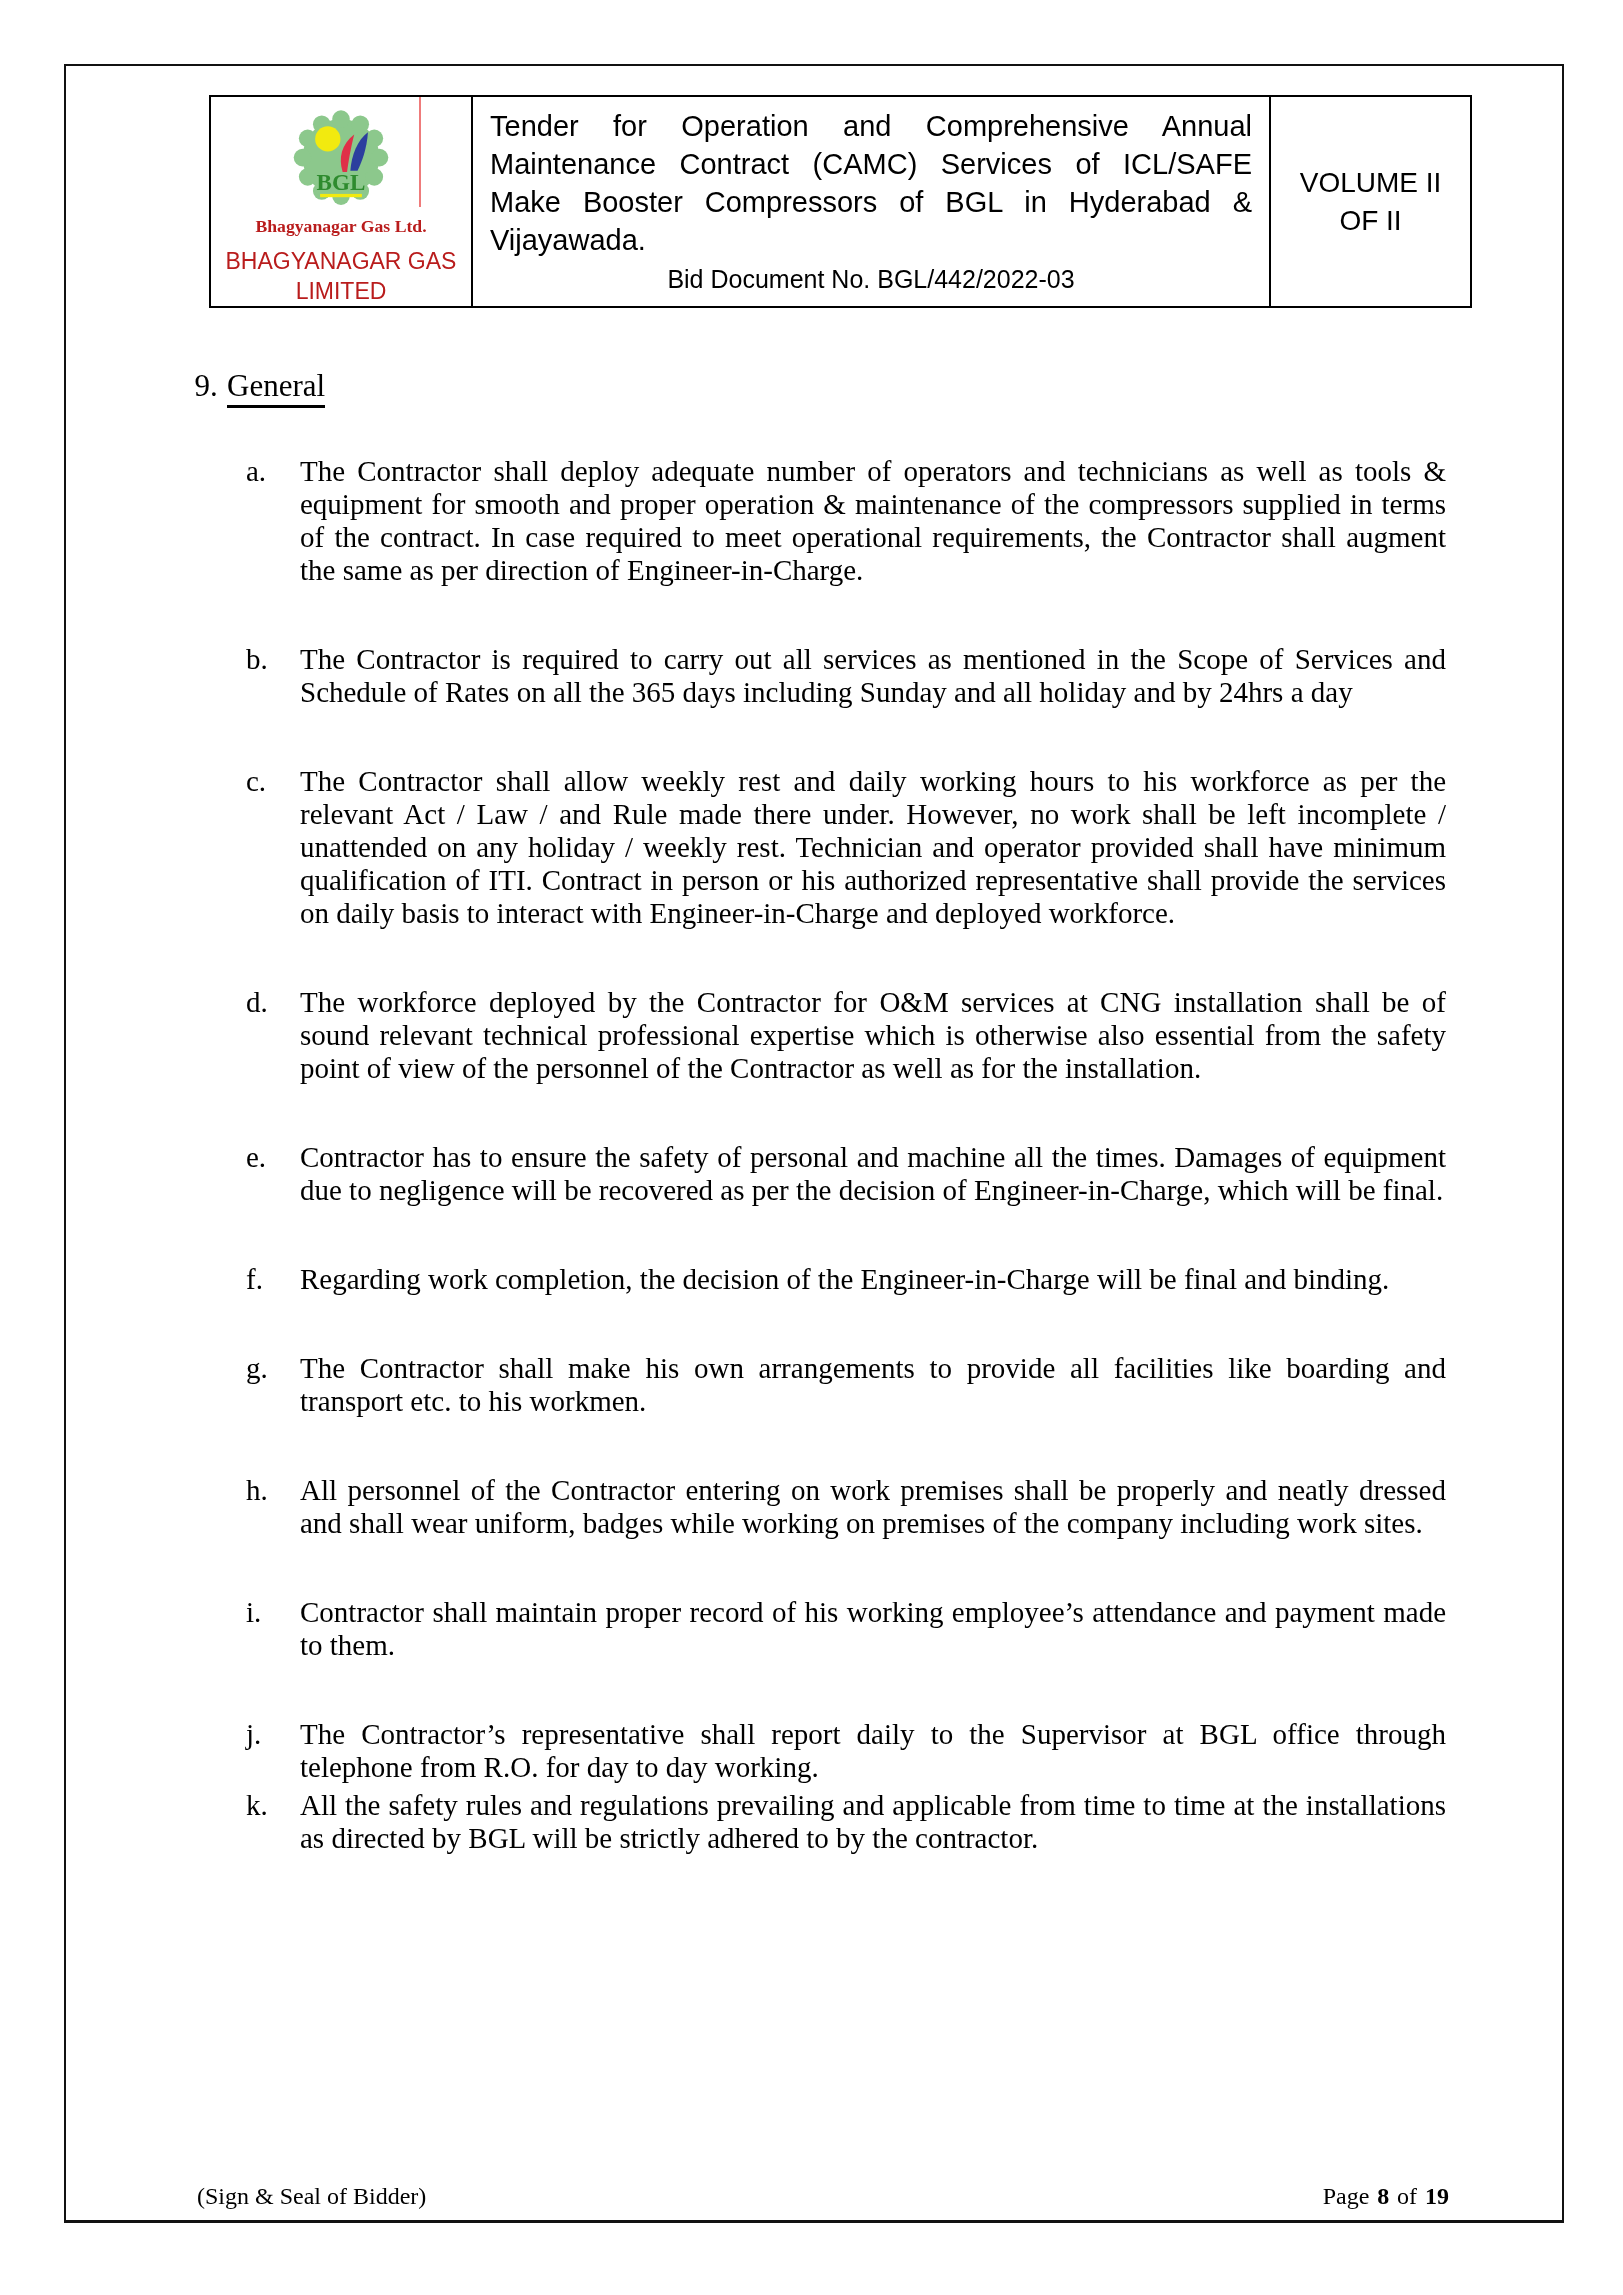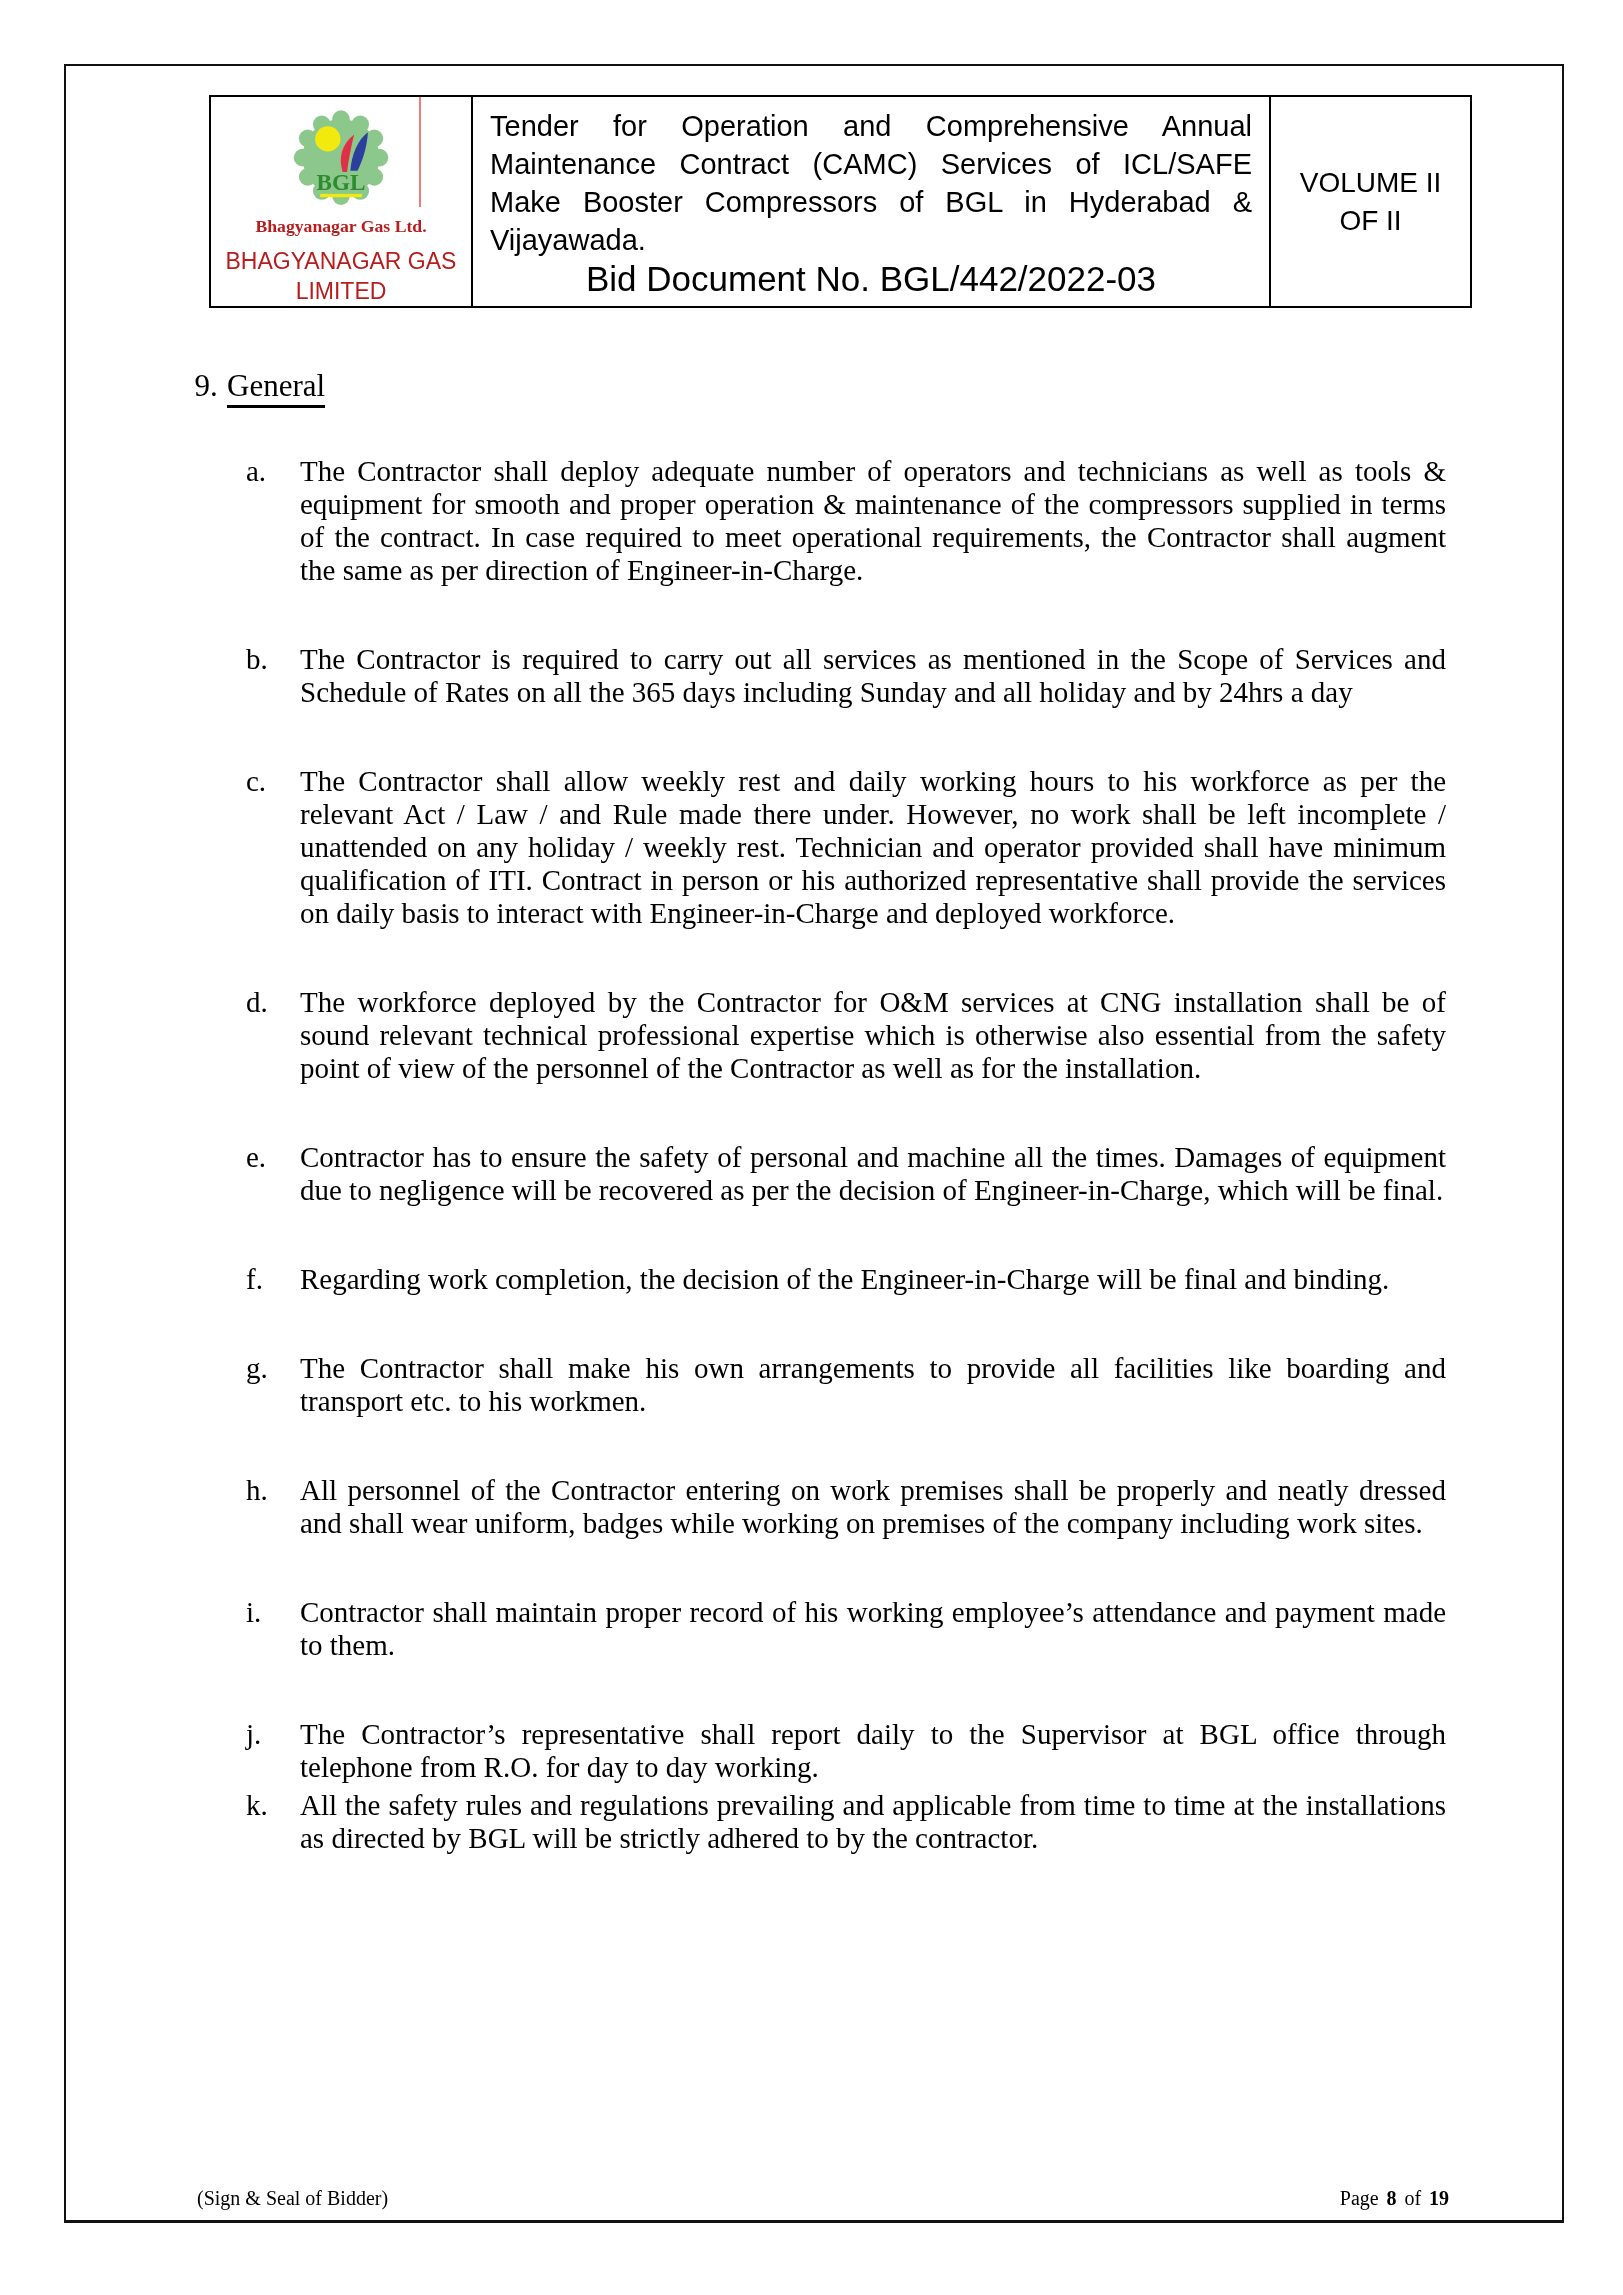--- a/index.html
+++ b/index.html
@@ -59,21 +59,21 @@
     line-height:29.4px;
     color:#b91c1c;
     letter-spacing:0px;
   }
   .tender-title {
     font-size:29px;
     line-height:38px;
     text-align:justify;
   }
   .bid-doc-no {
-    font-size:35px;
+    font-size:25px;
     line-height:38px;
     text-align:center;
     margin-top:1.3px;
   }
   .volume-text { font-size:28px; line-height:38px; }
 
   
   .section-heading {
     margin:60px 0 0 -14.4px;
     font-size:31px;
@@ -112,21 +112,21 @@
     text-align:justify;
   }
 
   
   .footer {
     position:absolute;
     left:131px; right:113px; bottom:10.5px;
     display:flex;
     justify-content:space-between;
     align-items:baseline;
-    font-size:20px;
+    font-size:24px;
   }
   .footer-page span { margin-left:0; }
   .footer-page .sp { display:inline-block; width:7.9px; }
   .bold { font-weight:bold; }
 </style>
 </head>
 <body>
 
 <div class="page">
   <div class="frame">

